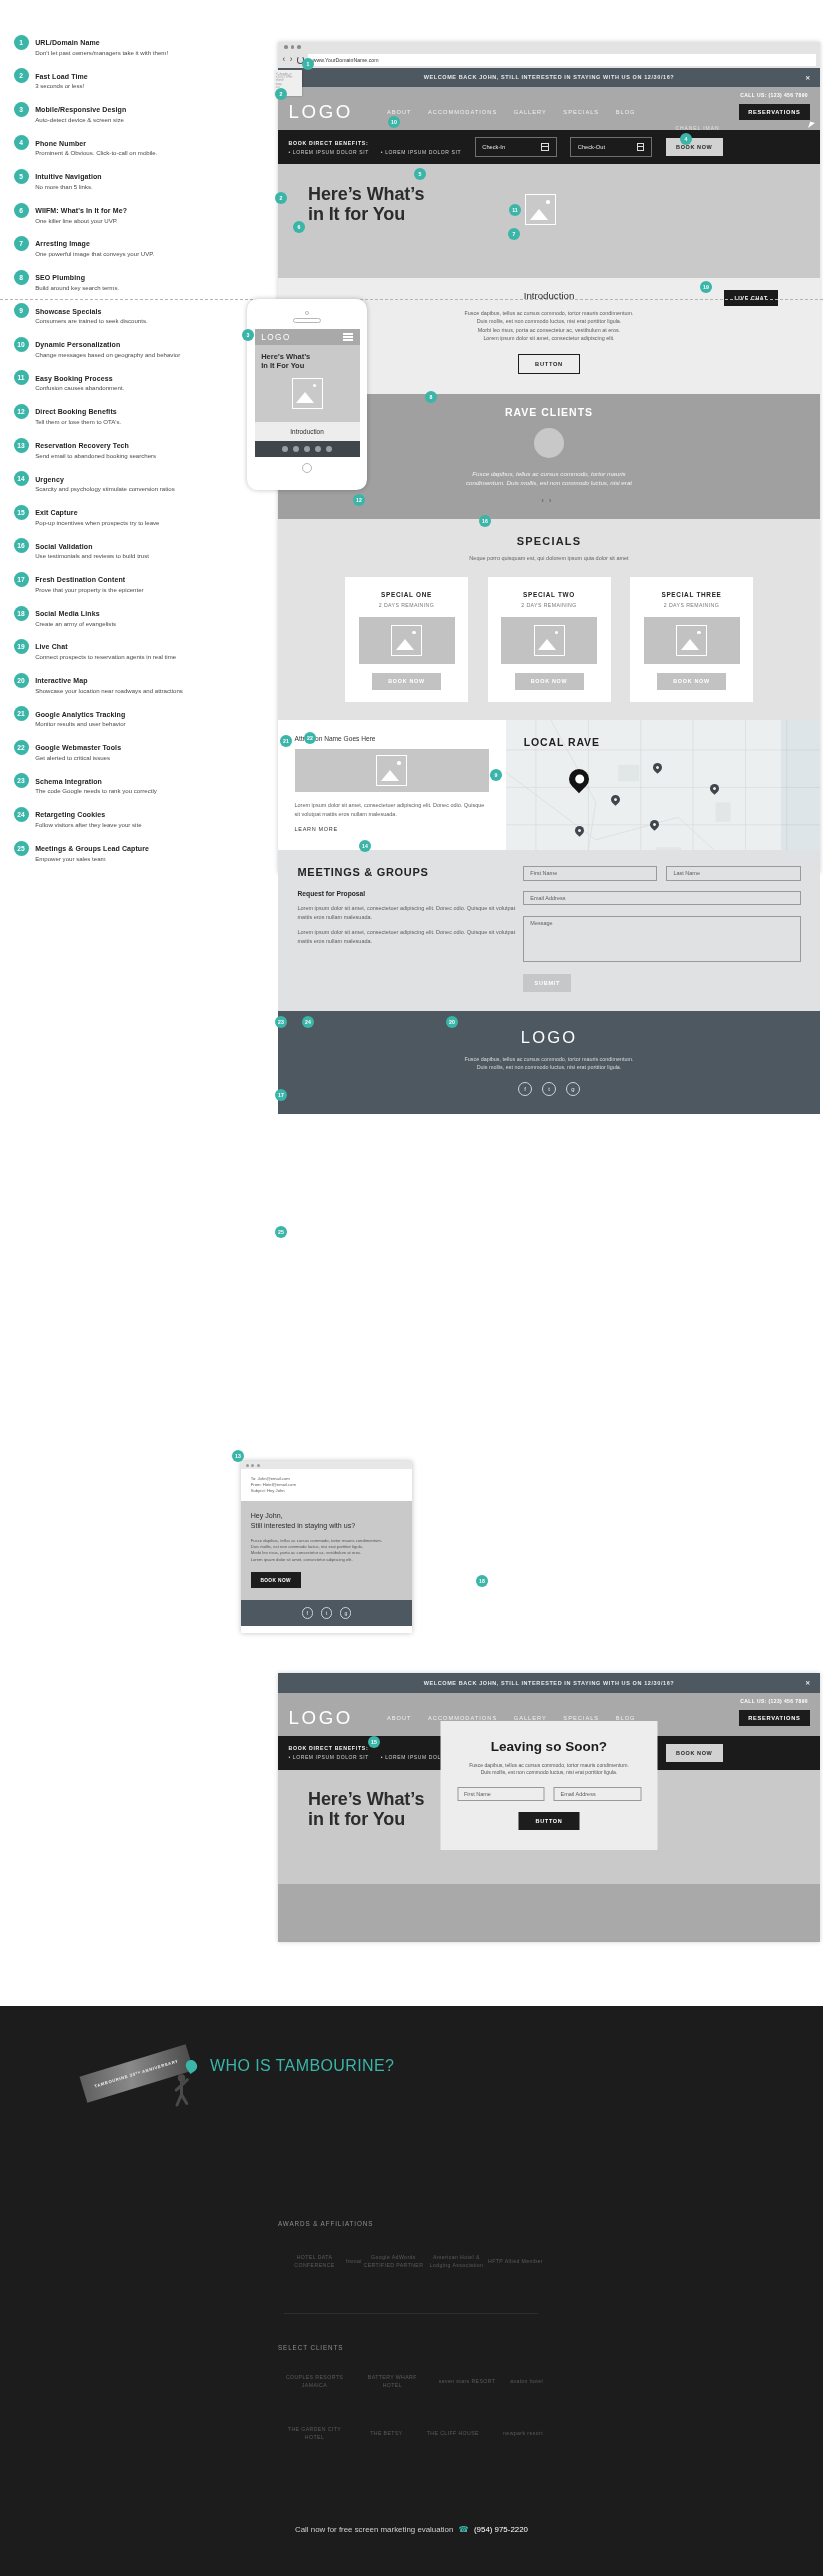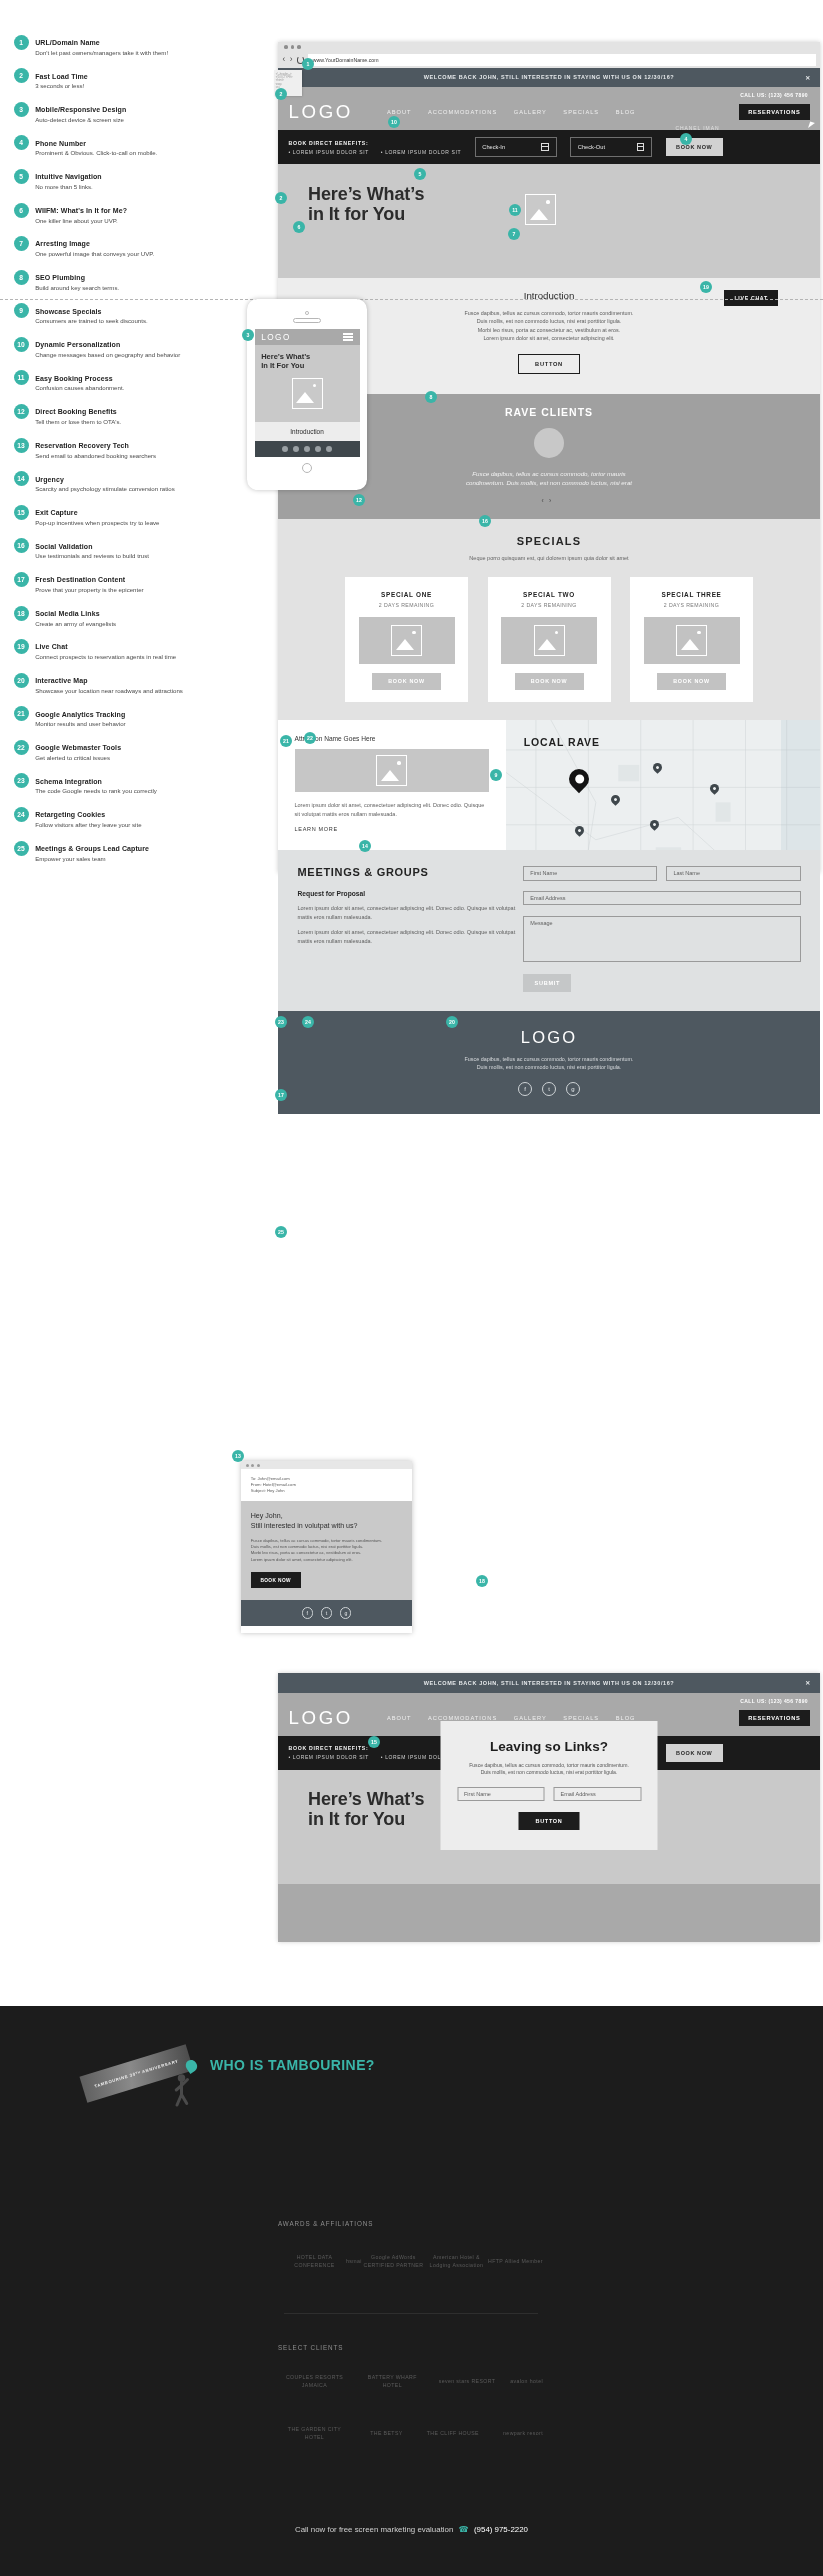--- a/index.html
+++ b/index.html
@@ -181,21 +181,21 @@
   .exit-btn { display: inline-block; background: #1d1d1d; color: #fff; font-size: 5.5px; font-weight: bold; letter-spacing: 0.7px; padding: 6px 16.5px; margin-top: 11.2px; }
 
   
   .dark { position: absolute; left: 0; top: 2006px; width: 823px; height: 570px; background: #1c1c1c; }
   .ribbon { position: absolute; left: 81px; top: 54px; width: 111px; height: 27px;
      background: linear-gradient(100deg,#5e5e5e,#8a8a8a 45%,#4a4a4a); transform: rotate(-17deg); }
   .ribbon span { display:block; color:#f0f0f0; font-size: 4.2px; font-weight: bold; letter-spacing: 0.7px; text-align:center; line-height: 27px; }
   .walker { position: absolute; left: 171px; top: 66px; width: 21px; height: 39px; }
   .tb-flag { position: absolute; left: 186px; top: 54px; width: 10.5px; height: 12px; background: #3ab5a8; border-radius: 50% 50% 50% 0; transform: rotate(-35deg); }
   .who { position: absolute; left: 210px; top: 51px; width: 419px; }
-  .who h2 { color: #3ab5a8; font-size: 14px; font-weight: bold; letter-spacing: 0.4px; }
+  .who h2 { color: #3ab5a8; font-size: 16px; font-weight: normal; letter-spacing: 0.4px; }
   .who p { color: #d6d6d6; font-size: 7.5px; line-height: 18px; margin-top: 4.5px; text-align: justify; }
   .dk-label { position: absolute; left: 278px; color: #8e8e8e; font-size: 6.3px; letter-spacing: 0.9px; }
   .logo-row { position: absolute; display: flex; align-items: center; justify-content: space-between; }
   .lg { color: #5a5a5a; text-align: center; filter: grayscale(1); }
   .divider { position: absolute; left: 284px; width: 254px; border-top: 0.7px solid #2e2e2e; }
   .cta { position: absolute; width: 823px; text-align: center; color: #d0d0d0; font-size: 7.9px; }
   .cta .ph { color: #fff; font-weight: normal; }
   .cta .handset { color: #3ab5a8; font-size: 8.2px; margin: 0 3px; }
 
   
@@ -548,21 +548,21 @@
       <span class="ep-dot"></span>
     </div>
     <div class="ep-meta">
       <div>To: John@email.com</div>
       <div>From: Hotel@email.com</div>
       <div>Subject: Hey John</div>
     </div>
     <div class="ep-body">
       <h3>
         <span>Hey John,</span><br>
-        <span>Still interested in volutpat with us?</span>
+        <span>Still interested in staying with us?</span>
       </h3>
       <p>
         <span>Fusce dapibus, tellus ac cursus commodo, tortor mauris condimentum.</span><br>
         <span>Duis mollis, est non commodo luctus, nisi erat porttitor ligula.</span><br>
         <span>Morbi leo risus, porta ac consectetur ac, vestibulum at eros.</span><br>
         <span>Lorem ipsum dolor sit amet, consectetur adipiscing elit.</span>
       </p>
       <div class="ep-btn">BOOK NOW</div>
     </div>
     <div class="ep-foot" id="emailsocials">
@@ -610,21 +610,21 @@
       <div class="booknow-btn">BOOK NOW</div>
     </div>
     <div class="hero">
       <h1>
         <span>Here’s What’s</span><br>
         <span>in It for You</span>
       </h1>
     </div>
 
     <div class="exit-modal">
-      <h2>Leaving so Links?</h2>
+      <h2>Leaving so Soon?</h2>
       <p>
         <span>Fusce dapibus, tellus ac cursus commodo, tortor mauris condimentum.</span><br>
         <span>Duis mollis, est non commodo luctus, nisi erat porttitor ligula.</span>
       </p>
       <div class="exit-flds">
         <div class="fld">First Name</div>
         <div class="fld">Email Address</div>
       </div>
       <div class="exit-btn">BUTTON</div>
     </div>

